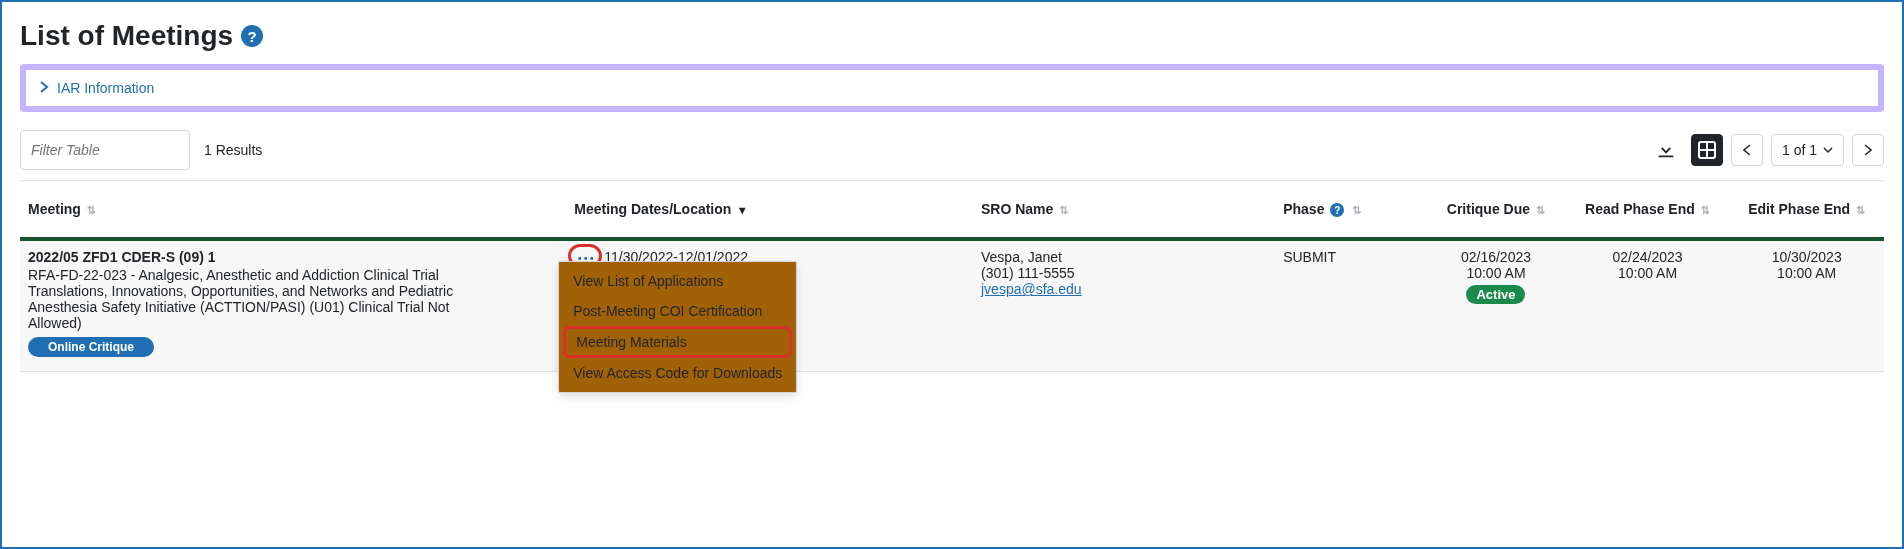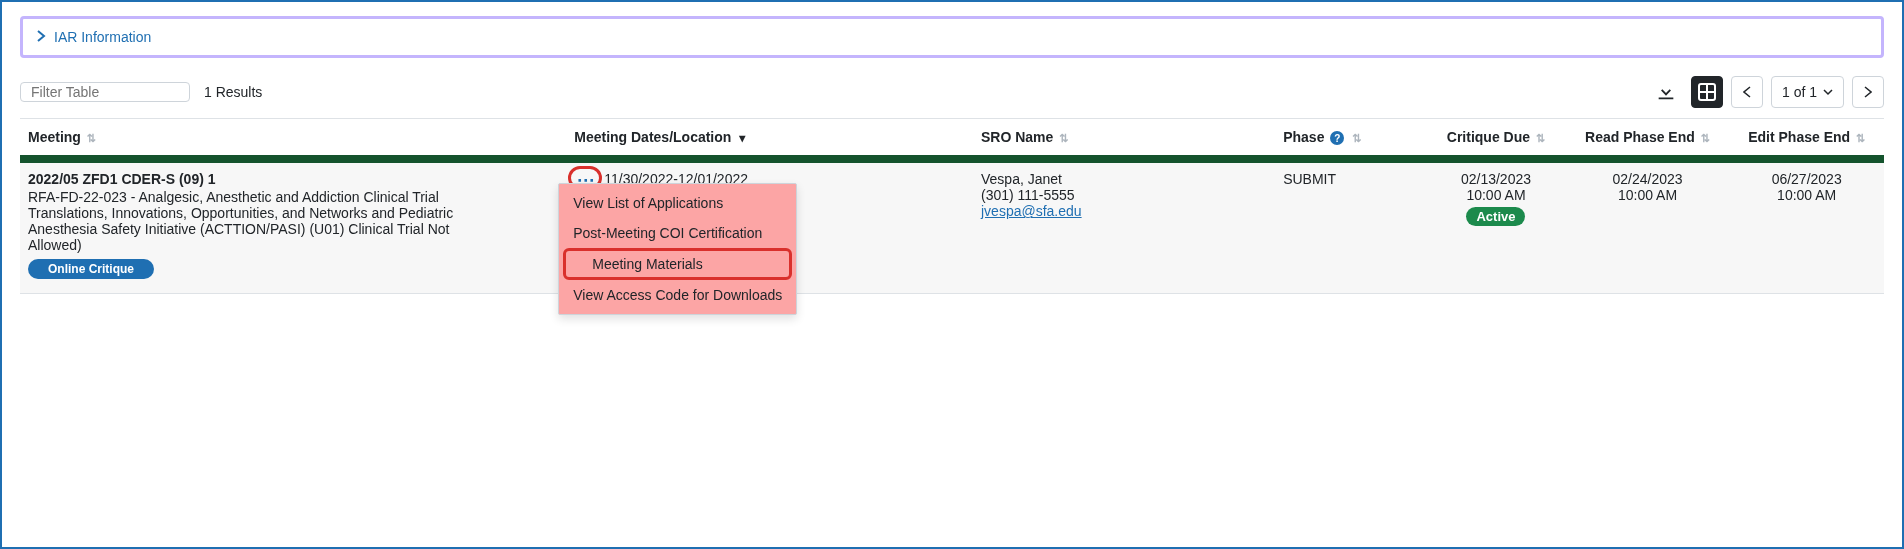--- a/index.html
+++ b/index.html
@@ -44,21 +44,21 @@
     height: 14px;
     border-radius: 50%;
     background: #1f6fb2;
     color: #fff;
     font-weight: 700;
     font-size: 10px;
     vertical-align: middle;
     margin: 0 2px;
   }
   .accordion {
-    border: 3px solid #c4b5fd;
+    border: 6px solid #c4b5fd;
     border-radius: 4px;
     padding: 10px 14px;
     margin-bottom: 18px;
     display: flex;
     align-items: center;
     gap: 8px;
     color: #1f6fb2;
     cursor: pointer;
   }
   .accordion .chev {
@@ -75,25 +75,26 @@
     justify-content: space-between;
     margin-bottom: 10px;
   }
   .toolbar-left {
     display: flex;
     align-items: center;
     gap: 14px;
   }
   .filter-input {
     width: 170px;
-    height: 20px;
+    height: 40px;
     border: 1px solid #ced4da;
     border-radius: 4px;
     padding: 0 10px;
     font-size: 14px;
+    font-style: italic;
   }
   .toolbar-right {
     display: flex;
     align-items: center;
     gap: 8px;
   }
   .icon-btn {
     height: 32px;
     min-width: 32px;
     border: 1px solid #212529;
@@ -127,23 +128,23 @@
     cursor: pointer;
   }
   table.meetings {
     width: 100%;
     border-collapse: collapse;
   }
   table.meetings thead th {
     text-align: left;
     font-weight: 700;
     font-size: 14px;
-    padding: 10px 8px;
+    padding: 20px 8px;
     border-top: 1px solid #dee2e6;
-    border-bottom: 8px solid #14532d;
+    border-bottom: 4px solid #14532d;
     background: #fff;
     white-space: nowrap;
   }
   table.meetings thead th.center { text-align: center; }
   .sort-ind {
     color: #adb5bd;
     font-size: 11px;
     margin-left: 2px;
   }
   .sort-down {
@@ -209,51 +210,55 @@
     width: 34px;
     height: 24px;
     border: 3px solid #d9302c;
     border-radius: 12px;
     pointer-events: none;
   }
   .dropdown {
     position: absolute;
     left: -8px;
     top: 20px;
-    background: #fca5a5;
+    background: #a16207;
     border: 1px solid #ced4da;
     border-radius: 2px;
     box-shadow: 0 4px 10px rgba(0,0,0,0.12);
     min-width: 230px;
     z-index: 10;
     padding: 4px 0;
   }
   .dropdown-item {
     padding: 7px 14px;
     cursor: pointer;
     white-space: nowrap;
   }
   .dropdown-item.hl {
     border: 3px solid #d9302c;
     border-radius: 6px;
     margin: 0 4px;
-    padding: 5px 26px;
+    padding: 5px 10px;
   }
   .col-meeting { width: 470px; }
   .col-dates { width: 350px; }
   .col-sro { width: 260px; }
   .col-phase { width: 130px; }
   .col-due { width: 120px; }
   .col-read { width: 120px; }
   .col-edit { width: 120px; }
 </style>
 </head>
 <body>
 
 <div class="frame">
+  <h1 class="page-title">
+    <span>List of Meetings</span>
+    <span class="help-circle">?</span>
+  </h1>
 
   <div class="accordion">
     <span class="chev">
       <svg width="9" height="12" viewBox="0 0 9 12">
           <path d="M1 1 L7 6 L1 11" fill="none" stroke="#1f6fb2" stroke-width="2"></path>
         </svg>
     </span>
     <span>IAR Information</span>
   </div>
 
@@ -357,28 +362,28 @@
             <div class="dropdown-item">View Access Code for Downloads</div>
           </div>
         </td>
         <td>
           <div>Vespa, Janet</div>
           <div>(301) 111-5555</div>
           <div><span class="link">jvespa@sfa.edu</span></div>
         </td>
         <td>SUBMIT</td>
         <td class="center">
-          <div>02/13/2023</div>
+          <div>02/16/2023</div>
           <div>10:00 AM</div>
           <span class="badge-active">Active</span>
         </td>
         <td class="center">
           <div>02/24/2023</div>
           <div>10:00 AM</div>
         </td>
         <td class="center">
-          <div>06/27/2023</div>
+          <div>10/30/2023</div>
           <div>10:00 AM</div>
         </td>
       </tr>
     </tbody>
   </table>
 </div>
 
 </body></html>

